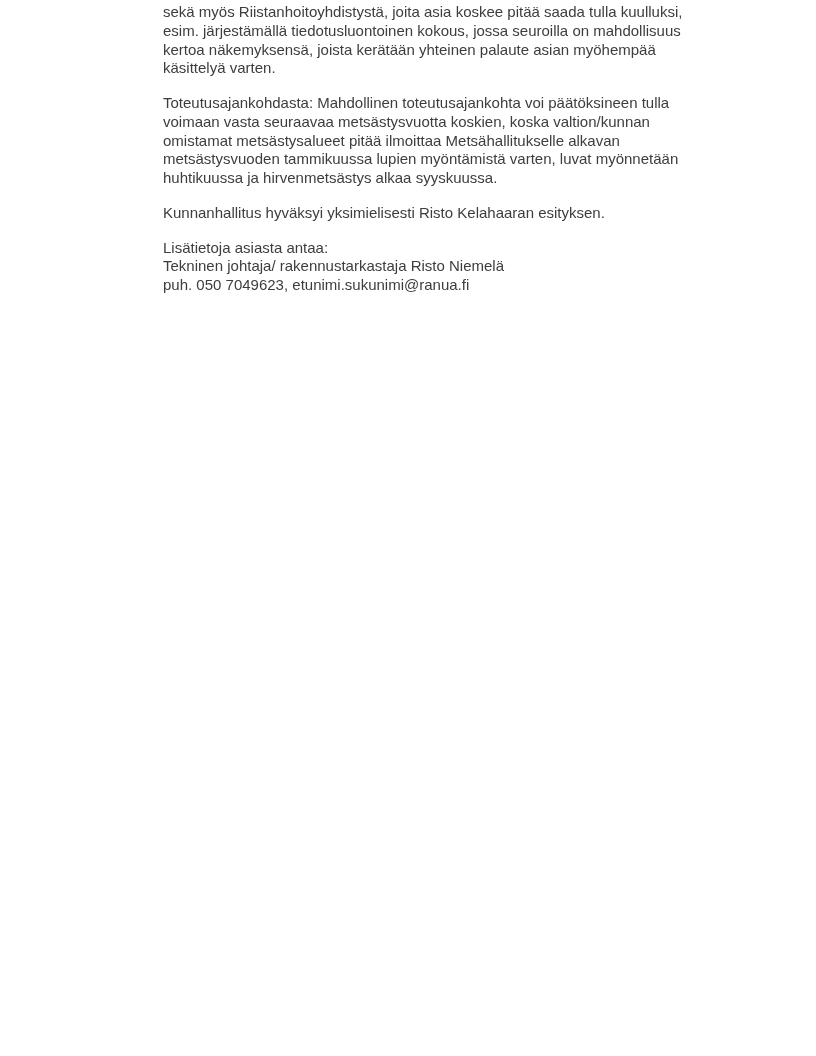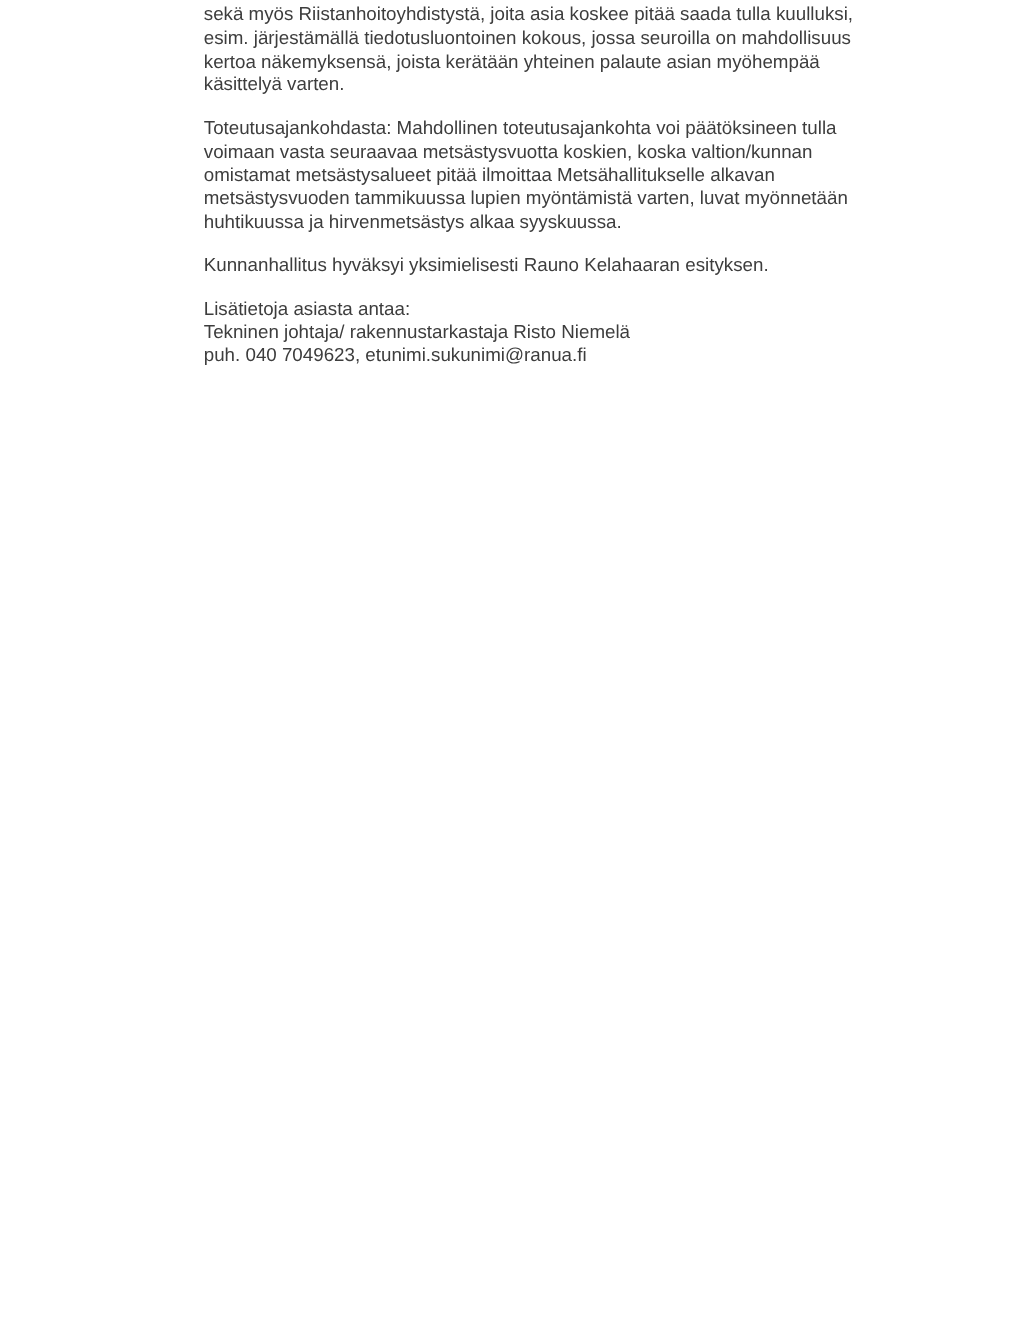--- a/index.html
+++ b/index.html
@@ -37,18 +37,18 @@
   <div class="content">
     <p>sekä myös Riistanhoitoyhdistystä, joita asia koskee pitää saada tulla kuulluksi,
 esim. järjestämällä tiedotusluontoinen kokous, jossa seuroilla on mahdollisuus
 kertoa näkemyksensä, joista kerätään yhteinen palaute asian myöhempää
 käsittelyä varten.</p>
     <p>Toteutusajankohdasta: Mahdollinen toteutusajankohta voi päätöksineen tulla
 voimaan vasta seuraavaa metsästysvuotta koskien, koska valtion/kunnan
 omistamat metsästysalueet pitää ilmoittaa Metsähallitukselle alkavan
 metsästysvuoden tammikuussa lupien myöntämistä varten, luvat myönnetään
 huhtikuussa ja hirvenmetsästys alkaa syyskuussa.</p>
-    <p>Kunnanhallitus hyväksyi yksimielisesti Rauno Kelahaaran esityksen.</p>
+    <p>Kunnanhallitus hyväksyi yksimielisesti Risto Kelahaaran esityksen.</p>
     <p>Lisätietoja asiasta antaa:
 Tekninen johtaja/ rakennustarkastaja Risto Niemelä
-puh. 040 7049623, etunimi.sukunimi@ranua.fi</p>
+puh. 050 7049623, etunimi.sukunimi@ranua.fi</p>
   </div>
 </div>
 
 </body></html>

